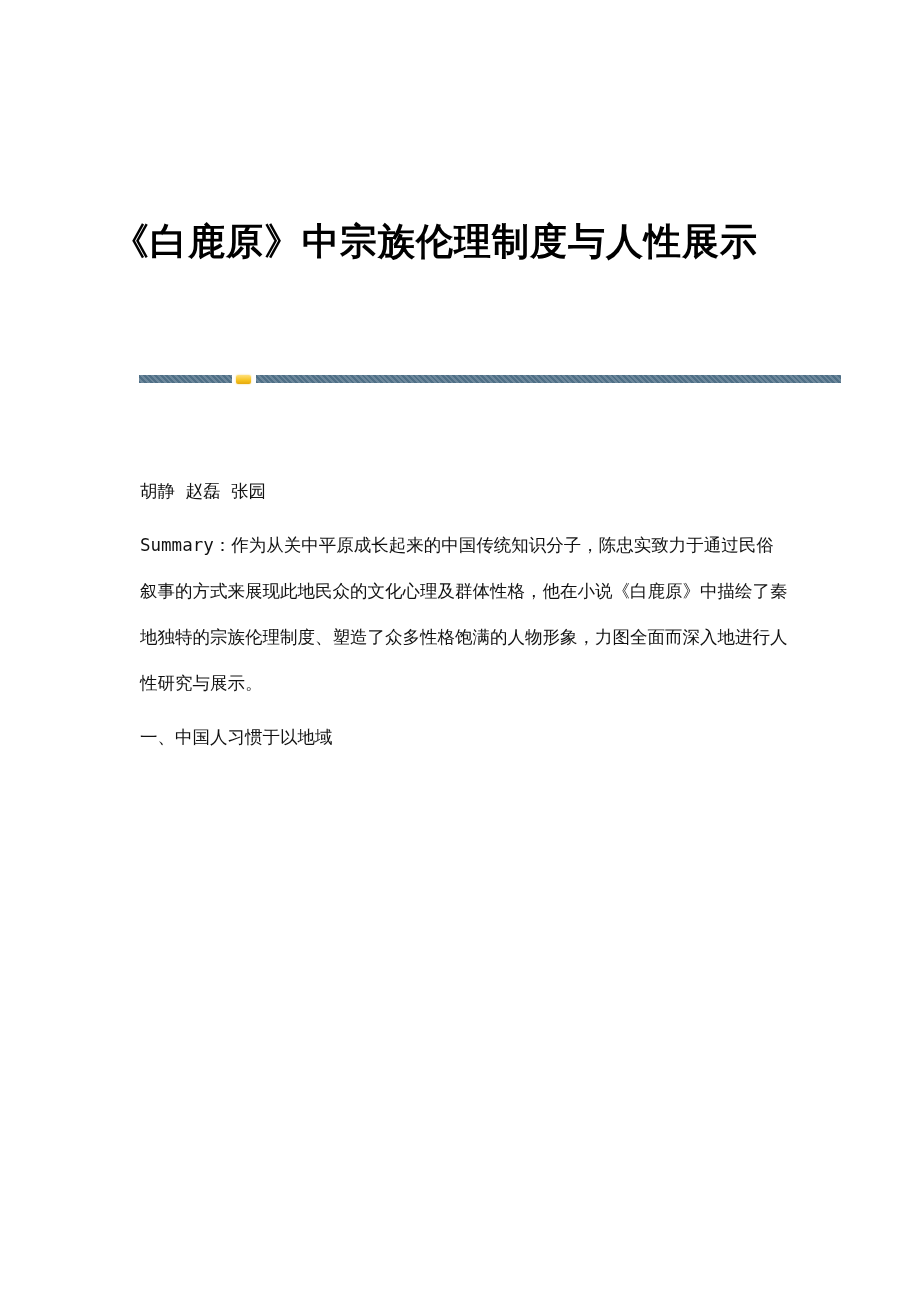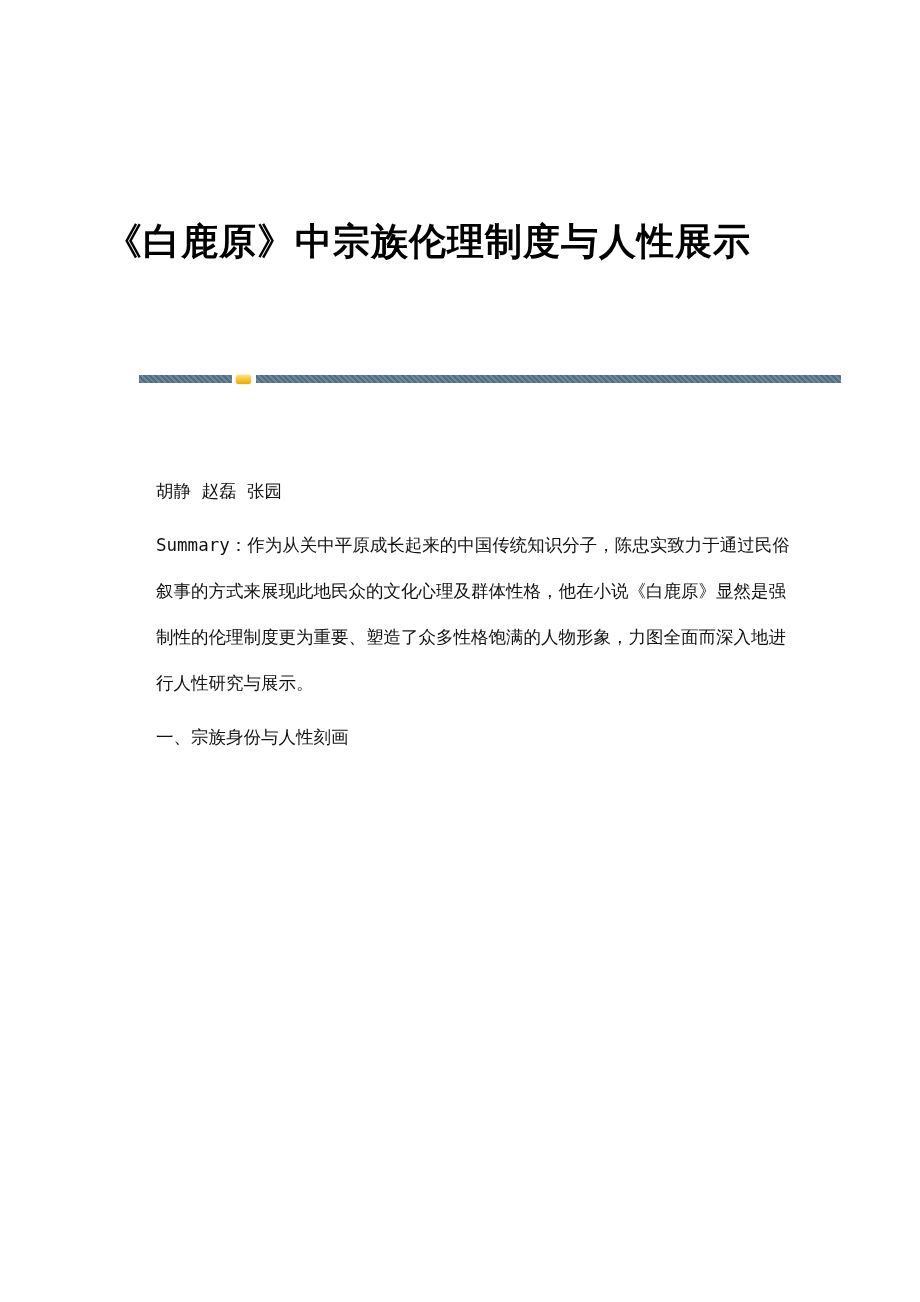--- a/index.html
+++ b/index.html
@@ -9,21 +9,21 @@
     }
     body {
       width: 920px;
       height: 1302px;
       position: relative;
       overflow: hidden;
       color: #111111;
     }
     .title {
       position: absolute;
-      left: 8px;
+      left: 15px;
       top: 214px;
       width: 840px;
       text-align: center;
       font-family: "DejaVu Sans", sans-serif;
       font-size: 37px;
       font-weight: bold;
       letter-spacing: 1px;
       line-height: 56px;
       color: #000000;
     }
@@ -64,34 +64,34 @@
       position: absolute;
       left: 140px;
       top: 468px;
       width: 650px;
       font-family: "DejaVu Sans Mono", "Liberation Mono", monospace;
       font-size: 17.5px;
       line-height: 46px;
       color: #111111;
     }
     .content p {
-      margin: 0 0 8px 16px;
+      margin: 0 0 8px 0;
     }
     .content p.authors {
       margin-bottom: 8px;
     }
   </style>
 </head>
 <body>
 
 <div class="title">《白鹿原》中宗族伦理制度与人性展示</div>
 
 <div class="divider">
   <div class="bar-left"></div>
   <div class="gem"></div>
   <div class="bar-right"></div>
 </div>
 
 <div class="content">
   <p class="authors">胡静 赵磊 张园</p>
-  <p>Summary：作为从关中平原成长起来的中国传统知识分子，陈忠实致力于通过民俗叙事的方式来展现此地民众的文化心理及群体性格，他在小说《白鹿原》显然是强制性的伦理制度更为重要、塑造了众多性格饱满的人物形象，力图全面而深入地进行人性研究与展示。</p>
-  <p>一、宗族身份与人性刻画</p>
+  <p>Summary：作为从关中平原成长起来的中国传统知识分子，陈忠实致力于通过民俗叙事的方式来展现此地民众的文化心理及群体性格，他在小说《白鹿原》中描绘了秦地独特的宗族伦理制度、塑造了众多性格饱满的人物形象，力图全面而深入地进行人性研究与展示。</p>
+  <p>一、中国人习惯于以地域</p>
 </div>
 
 </body></html>

